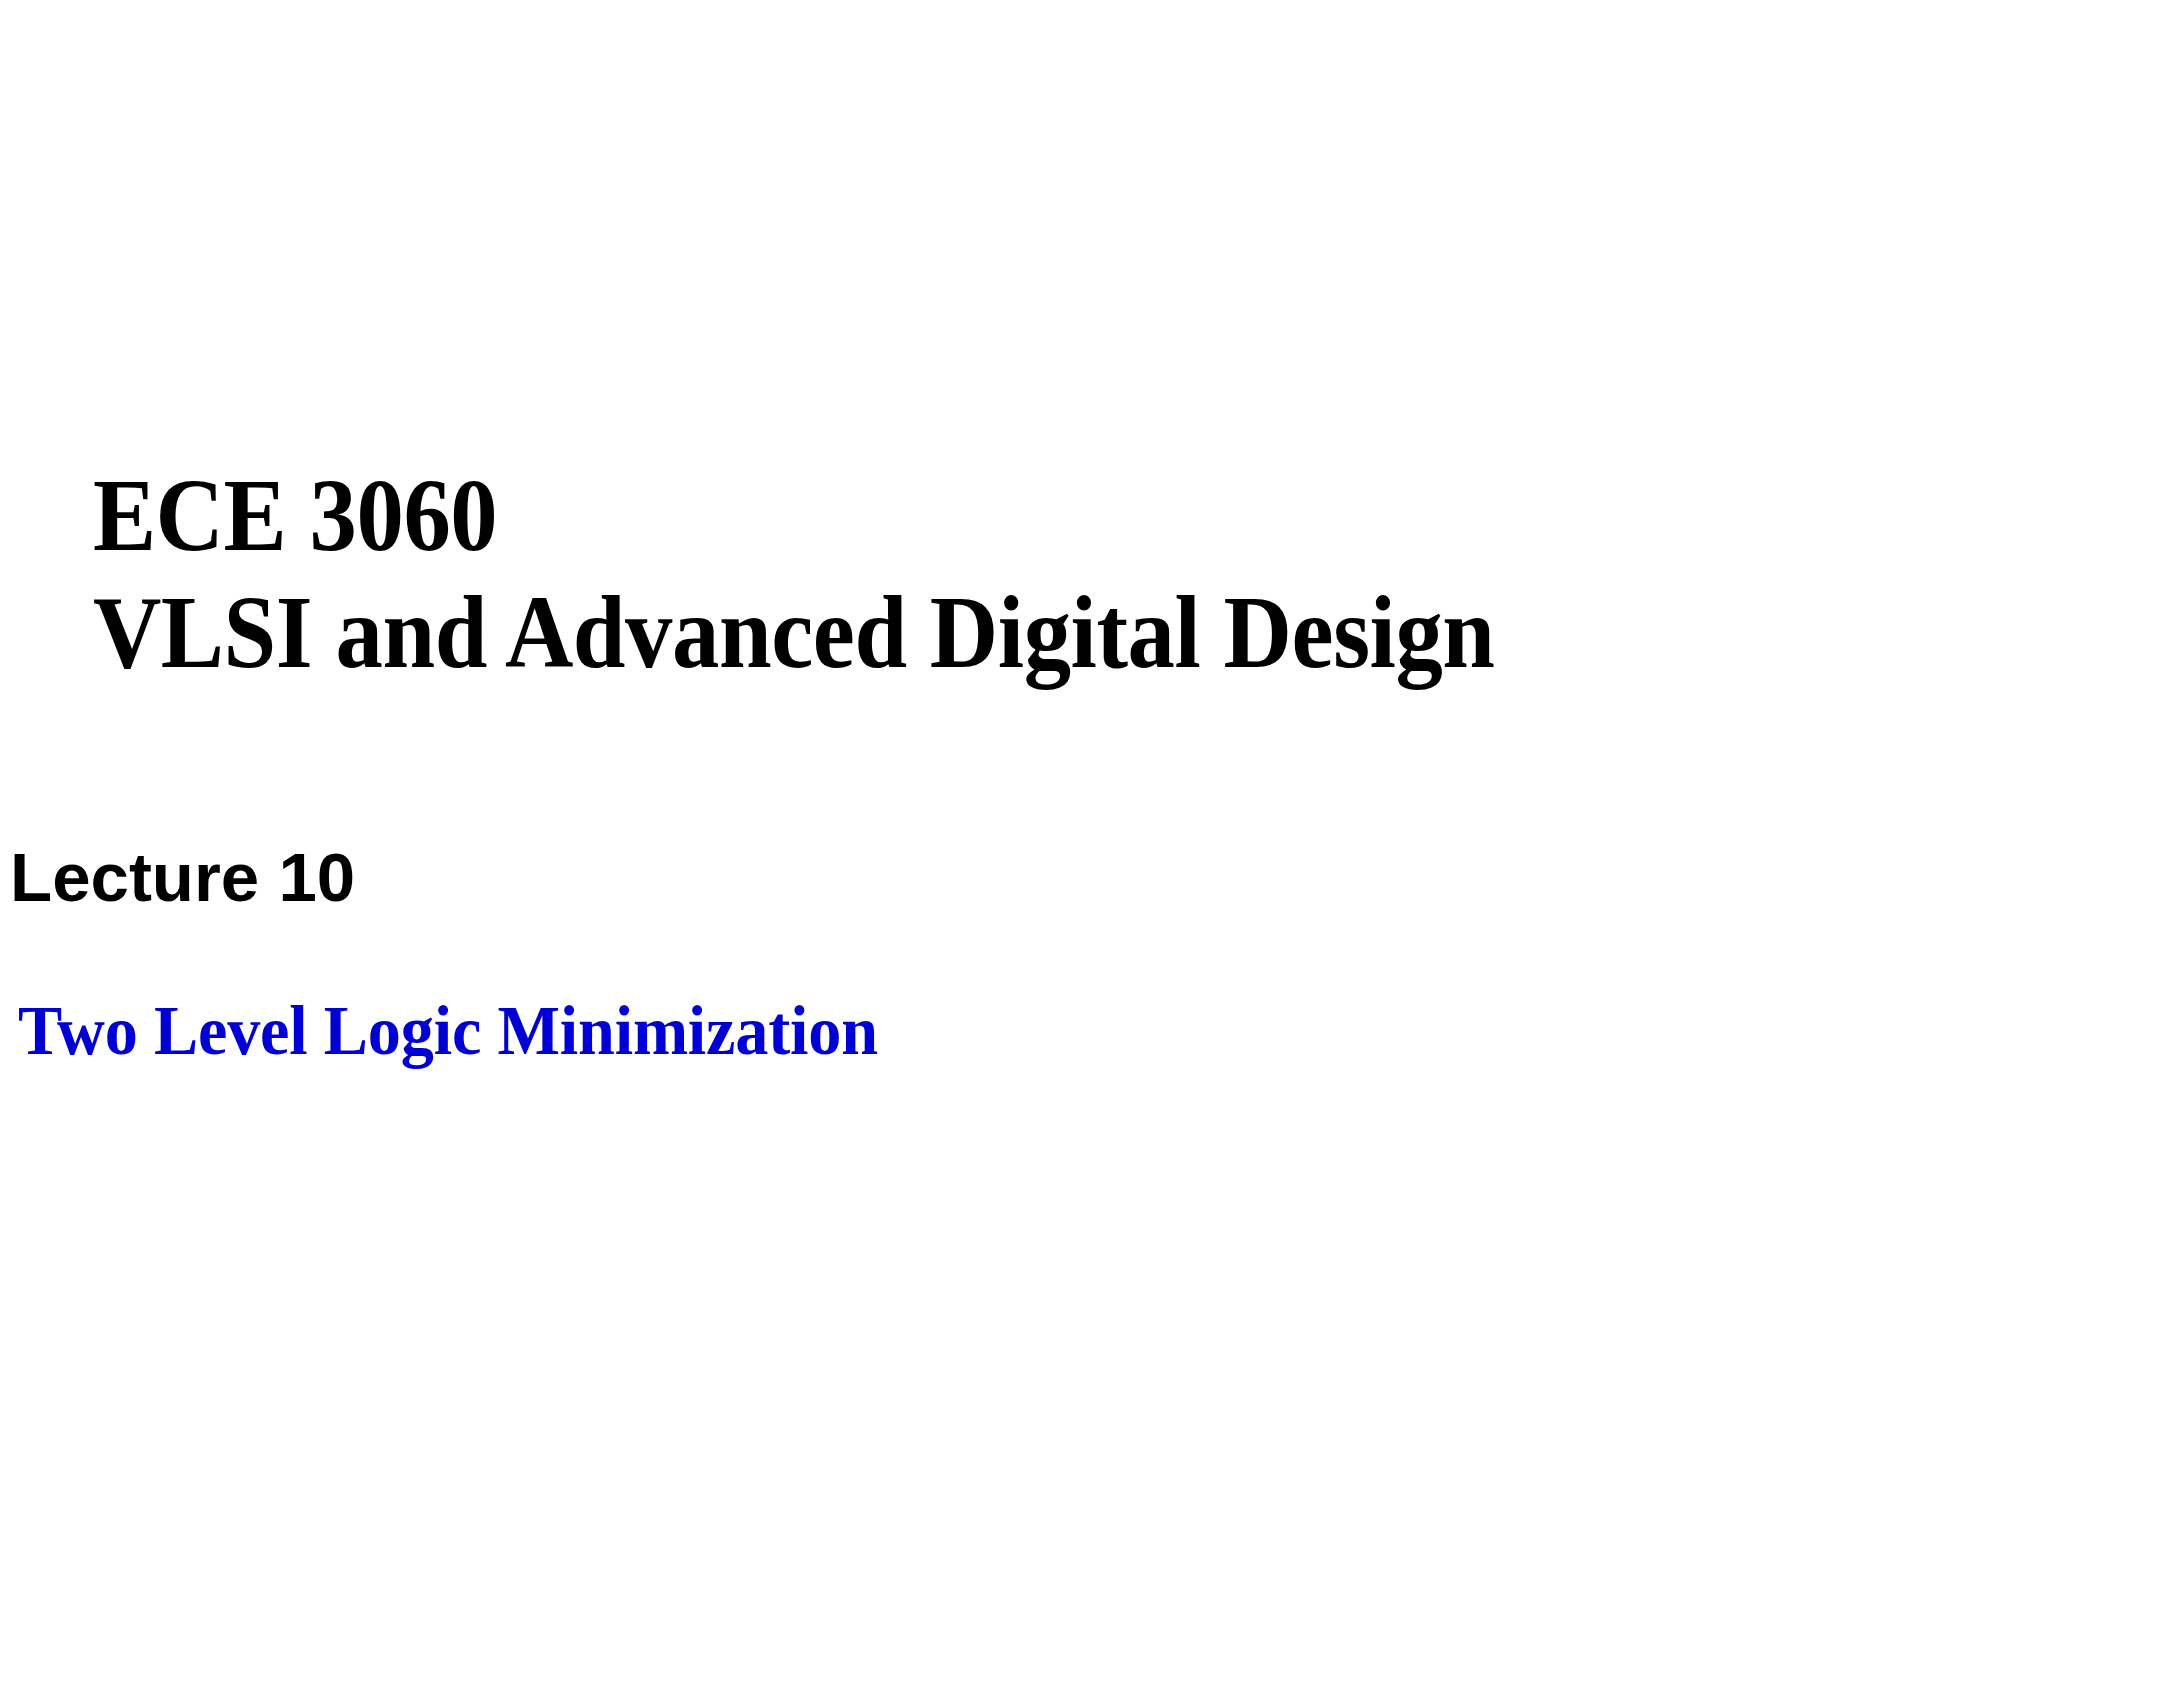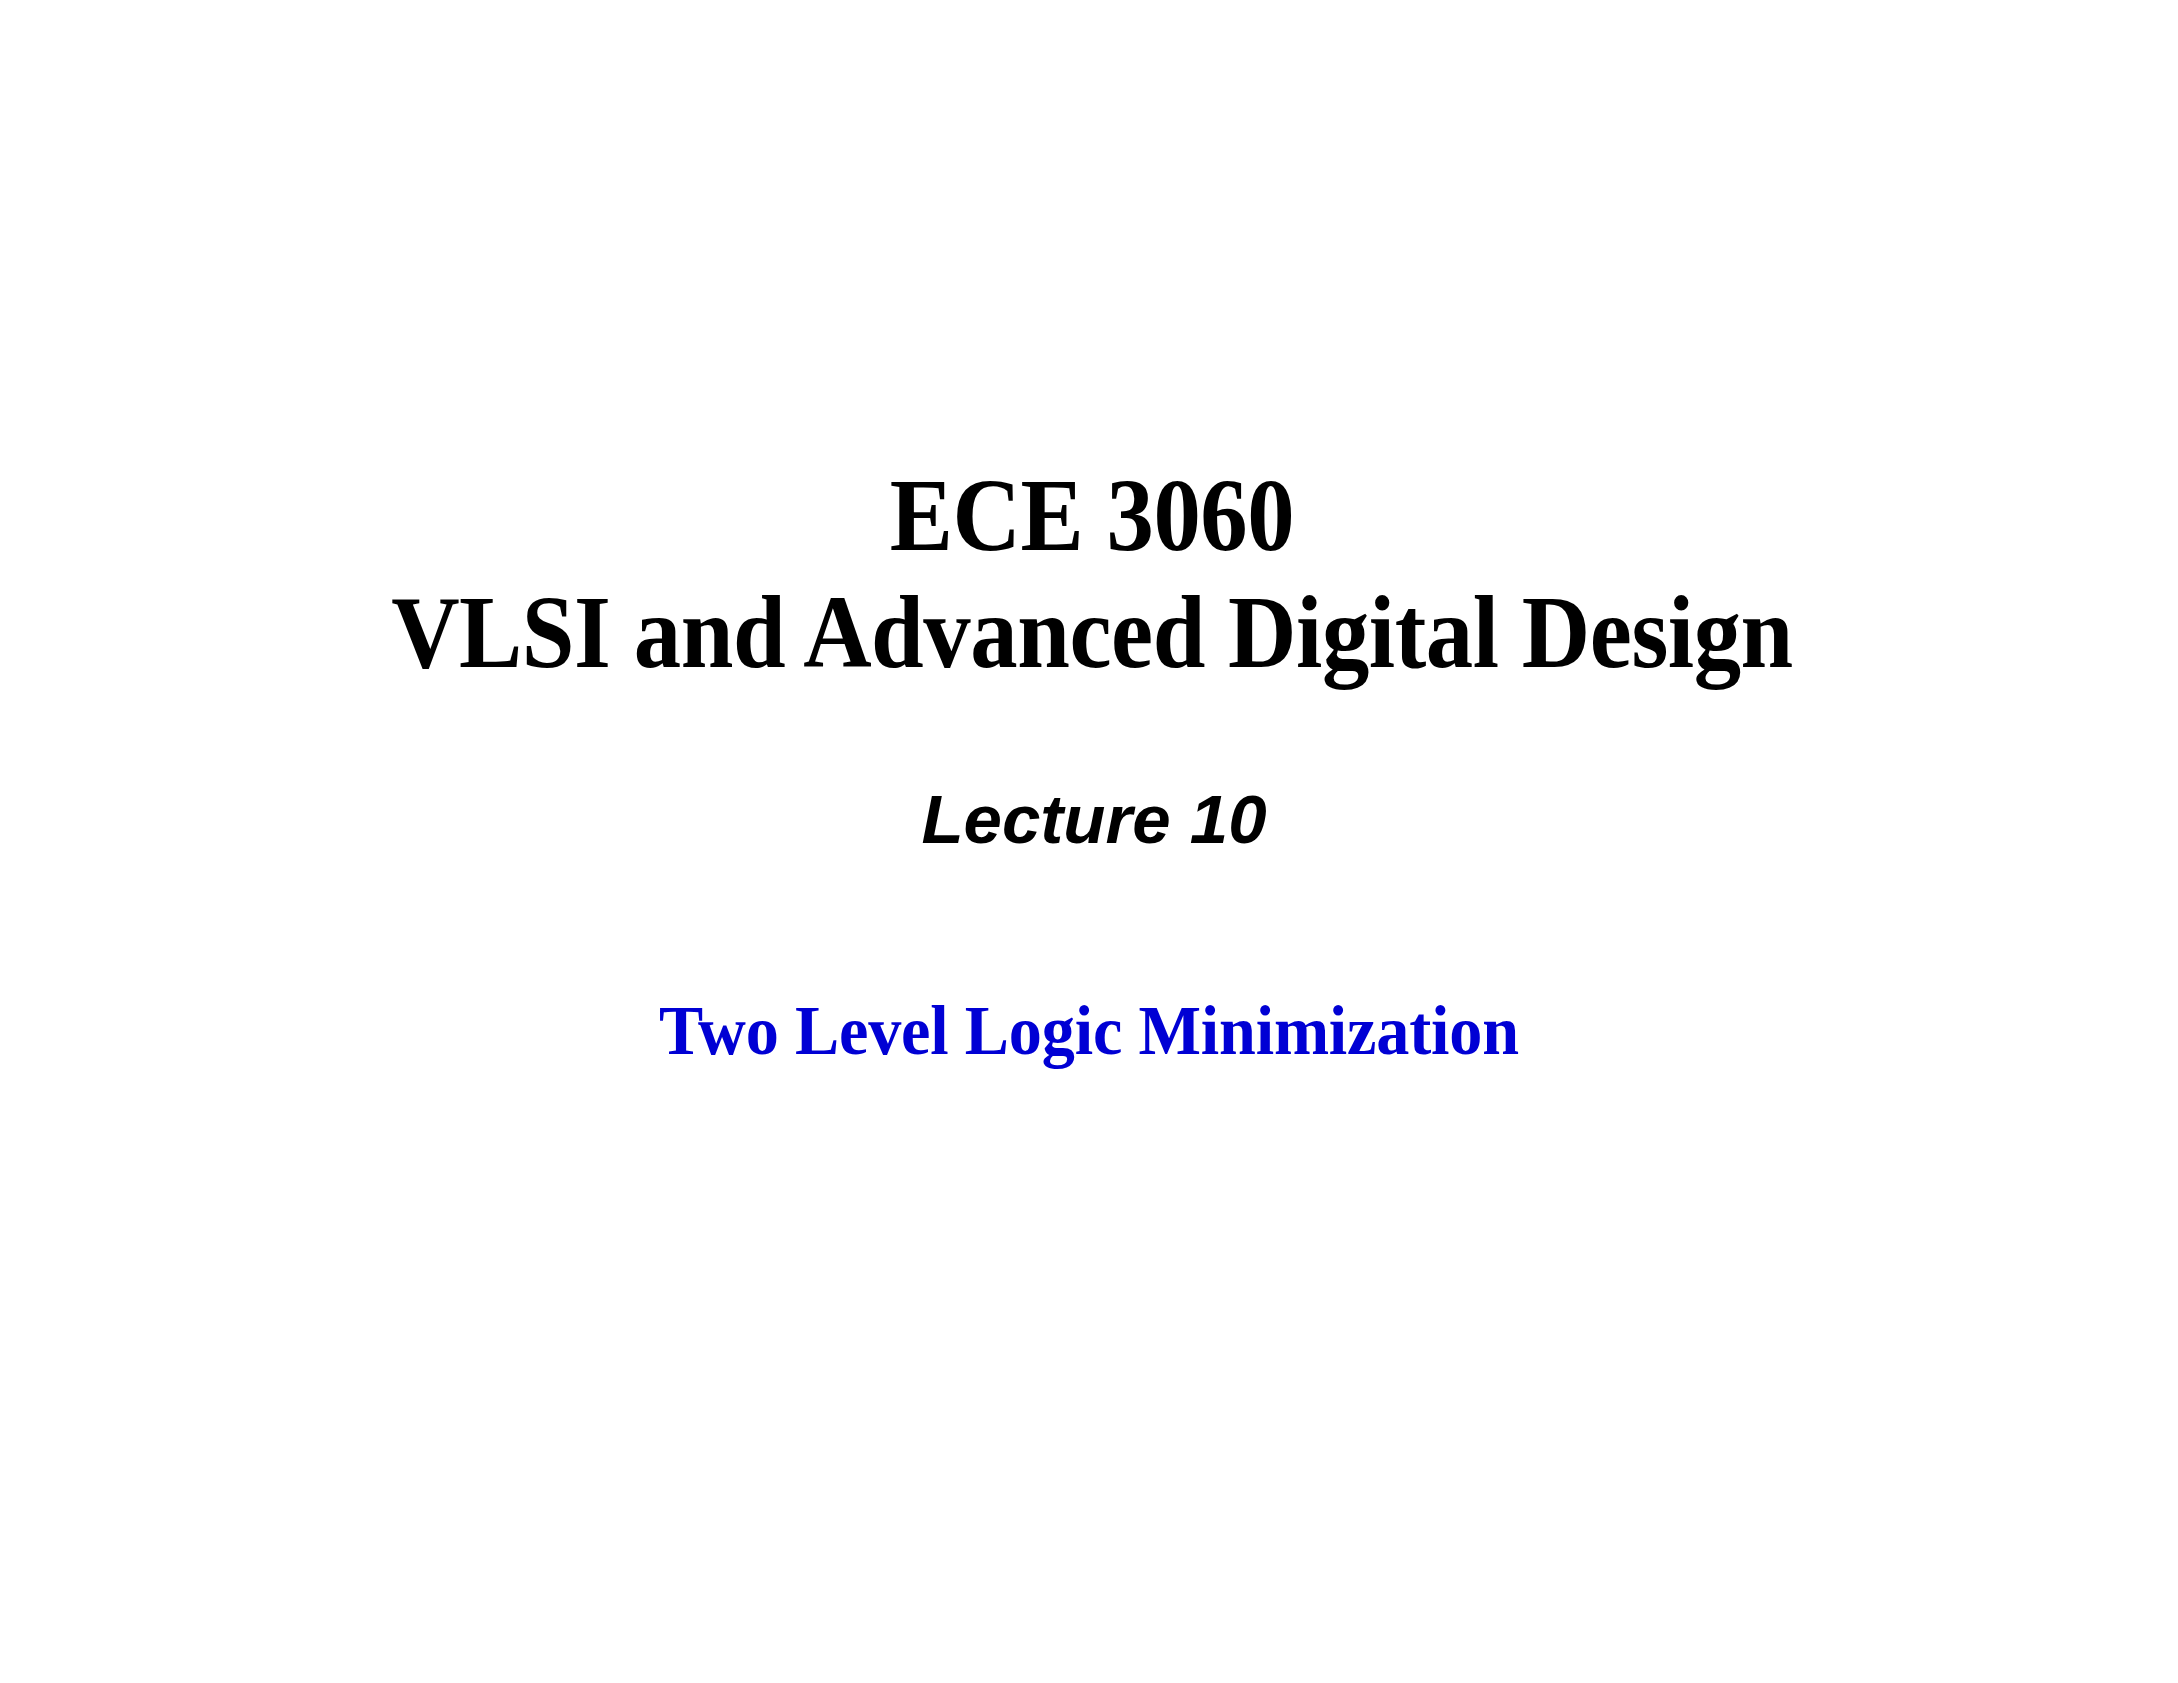--- a/index.html
+++ b/index.html
@@ -16,21 +16,21 @@
     overflow: hidden;
     font-family: "Liberation Serif", "DejaVu Serif", serif;
     -webkit-font-smoothing: antialiased;
   }
 
   
   .content-block {
     position: absolute;
     left: 0;
     width: 2178px;
-    text-align: center;
+    text-align: left;
   }
 
   
   #course-title {
     top: 457px;
   }
 
   .title-line {
     display: block;
     color: #000000;
@@ -42,22 +42,21 @@
     transform: scaleX(0.92);
     transform-origin: center center;
     white-space: nowrap;
   }
 
   #title-line-1 { margin-left: 6px; }
   #title-line-2 { margin-left: 6px; }
 
   
   #lecture-number {
-    top: 780px;
-    font-style: italic;
+    top: 838px;
   }
 
   #lecture-number-text {
     display: inline-block;
     color: #000000;
     font-family: "Liberation Sans", "DejaVu Sans", sans-serif;
     font-weight: bold;
     font-size: 69px;
     line-height: 79px;
     letter-spacing: 0px;

